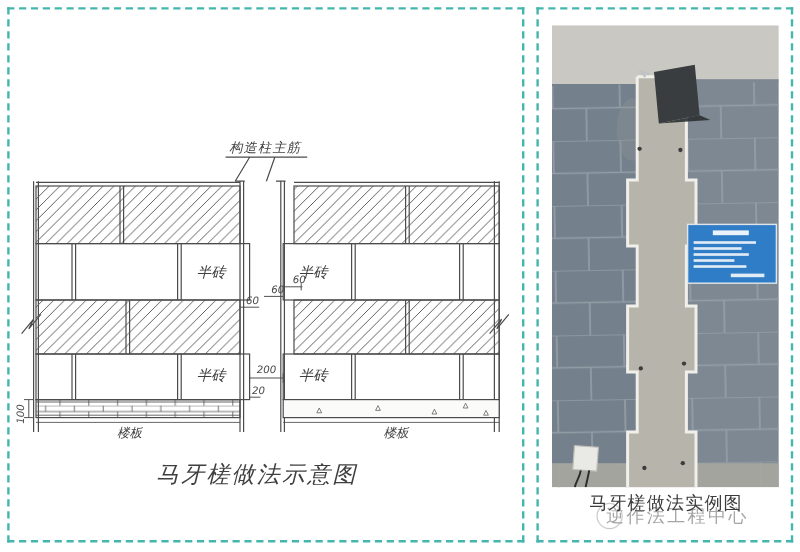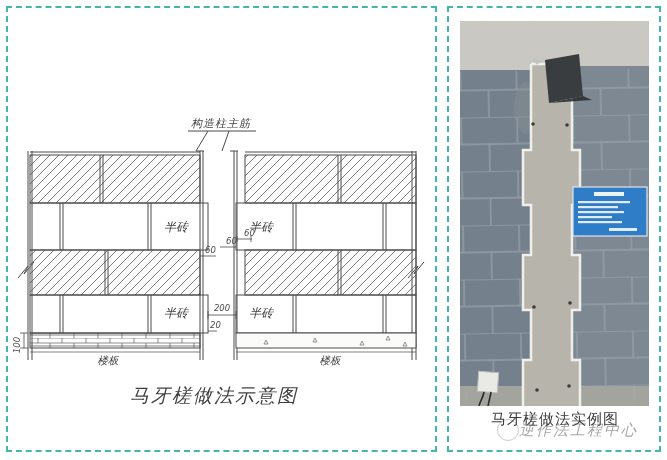--- a/index.html
+++ b/index.html
@@ -6,22 +6,22 @@
   body{width:667px;height:460px;position:relative;overflow:hidden;
        font-family:"Liberation Serif", serif;}
   .panel{position:absolute;top:6px;height:446px;border:2px dashed #45b6ae;
          box-sizing:border-box;background:#ffffff;}
   #left-panel{left:6px;width:431px;font-style:italic;}
   #right-panel{left:447px;width:214px;}
   svg{display:block;}
   .overlay-text{position:absolute;white-space:nowrap;}
   #photo-caption{left:42px;top:402px;font-size:15px;color:#3c3c3c;
                  letter-spacing:1px;z-index:3;}
-  #watermark-text{left:70px;top:413px;font-size:15px;color:#8f8f8f;
-                  opacity:.8;letter-spacing:2px;z-index:2;font-style:italic;}
+  #watermark-text{left:56px;top:413px;font-size:15px;color:#8f8f8f;
+                  opacity:.8;letter-spacing:2px;z-index:2;}
   #watermark-logo{position:absolute;left:48px;top:411px;width:20px;height:20px;
                   border:1.5px solid #b3b3b3;border-radius:50%;opacity:.7;z-index:2;}
   text{fill:#3f3f3f;}
   .dim{font-size:8.5px;font-family:"DejaVu Sans", sans-serif;fill:#4a4a4a;}
   .cjk{font-family:"Liberation Serif", serif;}
 </style>
 </head>
 <body>
 
 <div class="panel" id="left-panel">

